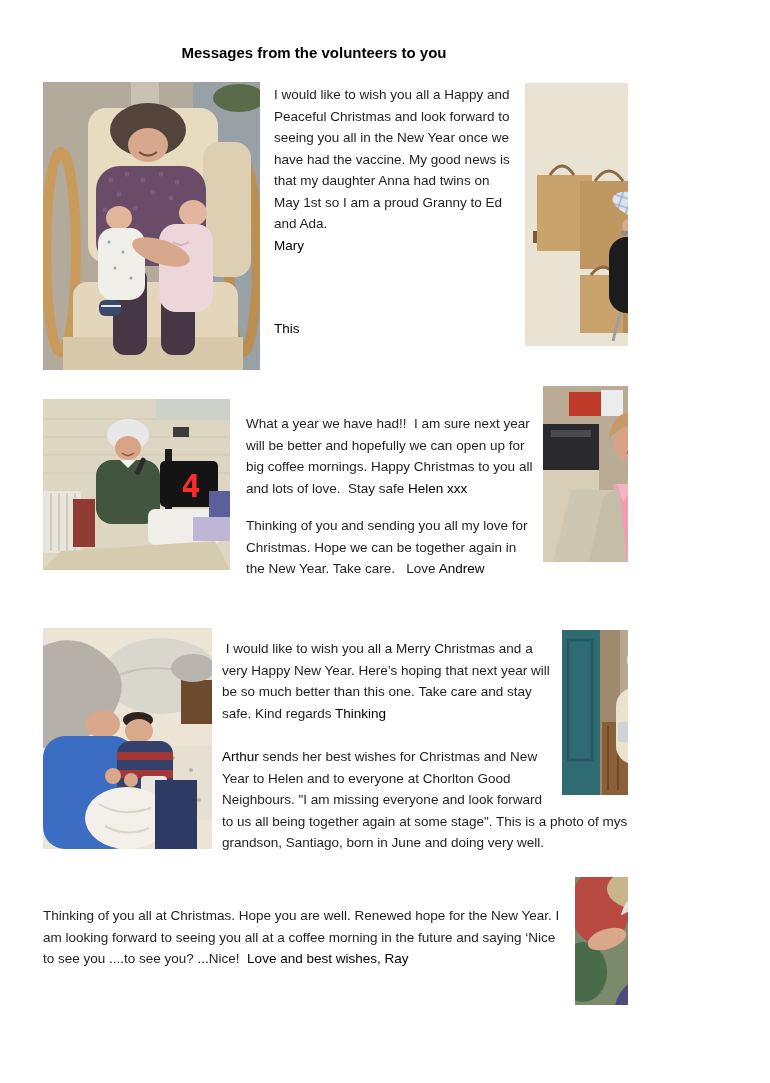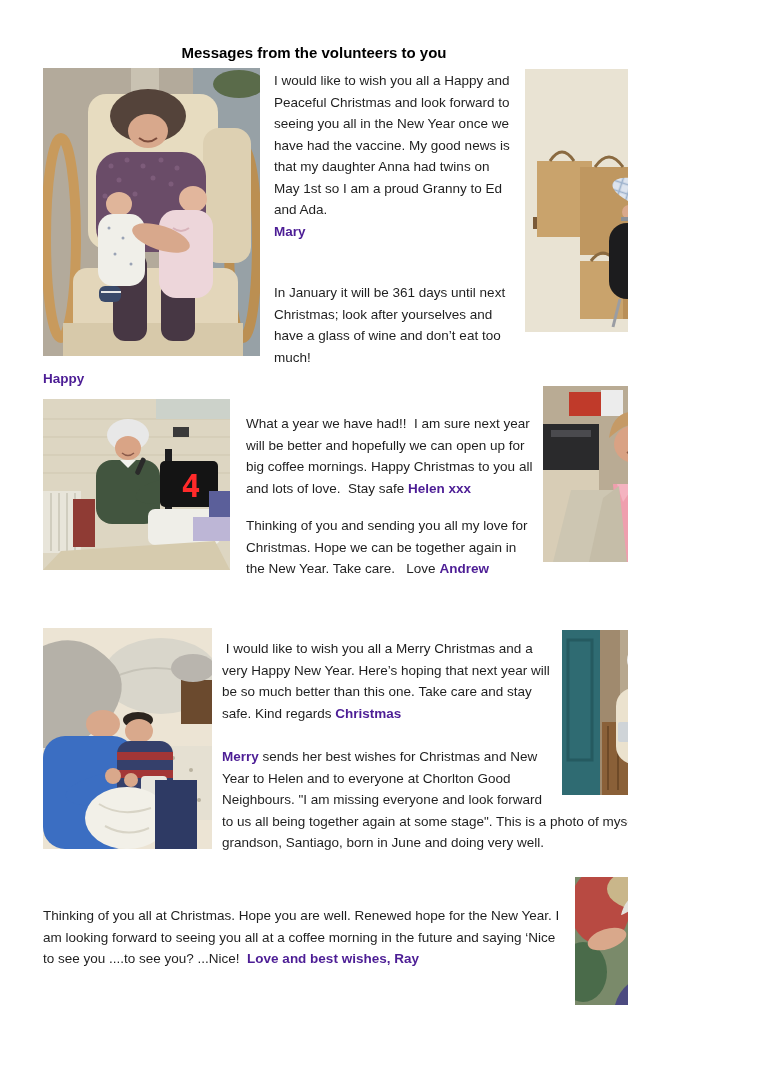--- a/index.html
+++ b/index.html
@@ -1,21 +1,21 @@
 <!DOCTYPE html>
 <html><head>
 <meta charset="utf-8">
 <style>
   html,body{margin:0;padding:0;background:#fff;}
   .page{position:relative;width:628px;height:1083px;background:#ffffff;overflow:hidden;
         font-family:"Liberation Sans","DejaVu Sans",sans-serif;color:#1f1f1f;}
   .title{position:absolute;top:44px;left:0;width:100%;text-align:center;margin:0;
          font-size:15px;font-weight:bold;color:#000;}
   section{position:absolute;left:43px;width:684px;}
-  .s1{top:68px;}
+  .s1{top:82px;}
   .s2{top:386px;}
   .s3{top:628px;}
   .s4{top:877px;width:700px;}
   figure{margin:0;padding:0;}
   .ph{display:block;}
   .ph svg{display:block;}
   .fl{float:left;}
   .fr{float:right;}
   .ph-mary{width:217px;height:288px;margin-right:14px;}
   .ph-peter{width:202px;height:263px;margin-left:12px;margin-top:1px;}
@@ -25,21 +25,21 @@
   .ph-christine{width:165px;height:165px;margin-left:8px;margin-top:2px;}
   .ph-ray{width:168px;height:128px;margin-left:14px;}
   .msg{margin:0;font-size:13.5px;line-height:21.5px;white-space:pre-wrap;}
   .m-mary{margin-top:2px;}
   .m-peter{margin-top:40px;}
   .m-andrew{margin-top:27px;}
   .m-arthur{margin-top:16px;}
   .m-christine{margin-top:10px;}
   .m-angela{margin-top:22px;}
   .m-ray{margin-top:28px;}
-  strong{font-weight:bold;color:#4c1d95;margin-top:12px;}
+  strong{font-weight:normal;color:#000000;margin-top:12px;}
 </style>
 </head>
 <body>
 
 <div class="page">
 
   <h1 class="title">Messages from the volunteers to you</h1>
 
   <section class="s1">
 
@@ -125,21 +125,21 @@
         <line x1="96" y1="150" x2="178" y2="150" stroke="#8b8f96" stroke-width="4"></line>
         <rect x="84" y="154" width="98" height="76" rx="18" fill="#1c1c1e"></rect>
         <line x1="95" y1="230" x2="88" y2="258" stroke="#9a9da3" stroke-width="3"></line>
         <line x1="170" y1="230" x2="180" y2="258" stroke="#9a9da3" stroke-width="3"></line>
         <rect x="158" y="180" width="40" height="83" fill="#3c4354"></rect>
       </svg>
     </figure>
 
     <p class="msg m-mary"><span>I would like to wish you all a Happy and Peaceful Christmas and look forward to seeing you all in the New Year once we have had the vaccine. My good news is that my daughter Anna had twins on May 1st so I am a proud Granny to Ed and Ada.</span><br><strong>Mary</strong></p>
 
-    <p class="msg m-peter"><span>In January it will be 361 days until next Christmas; look after yourselves and have a glass of wine and don’t eat too much!</span><br><strong>Happy</strong></p>
+    <p class="msg m-peter"><br><strong>This</strong></p>
   </section>
 
   <section class="s2">
 
     <figure class="ph ph-arthur fl" role="img" aria-label="Arthur in a green jumper at a table beside a digital display showing the number 4">
       <svg width="187" height="171" viewBox="0 0 187 171">
         <rect width="187" height="171" fill="#ddd6c2"></rect>
         <g stroke="#cfc7b0" stroke-width="1">
           <line x1="0" y1="20" x2="187" y2="20"></line>
             <line x1="0" y1="38" x2="187" y2="38"></line>
@@ -275,23 +275,23 @@
             <circle cx="106" cy="114" r="7" fill="#e8a23c"></circle>
           <circle cx="121" cy="112" r="7" fill="#d84a2e"></circle>
             <circle cx="132" cy="116" r="6" fill="#e0812f"></circle>
         </g>
         <polygon points="100,120 132,120 124,165 106,165" fill="#3d6b3b"></polygon>
         <polygon points="112,122 128,122 124,150 114,150" fill="#4e7e4a"></polygon>
         <ellipse cx="94" cy="130" rx="9" ry="7" fill="#d9a88b"></ellipse>
       </svg>
     </figure>
 
-    <p class="msg m-christine"><span> I would like to wish you all a Merry Christmas and a very Happy New Year. Here’s hoping that next year will be so much better than this one. Take care and stay safe. Kind regards </span><strong>Christmas</strong></p>
-
-    <p class="msg m-angela"><strong>Merry</strong><span> sends her best wishes for Christmas and New Year to Helen and to everyone at Chorlton Good Neighbours. "I am missing everyone and look forward to us all being together again at some stage". This is a photo of myself with my new grandson, Santiago, born in June and doing very well.</span></p>
+    <p class="msg m-christine"><span> I would like to wish you all a Merry Christmas and a very Happy New Year. Here’s hoping that next year will be so much better than this one. Take care and stay safe. Kind regards </span><strong>Thinking</strong></p>
+
+    <p class="msg m-angela"><strong>Arthur</strong><span> sends her best wishes for Christmas and New Year to Helen and to everyone at Chorlton Good Neighbours. "I am missing everyone and look forward to us all being together again at some stage". This is a photo of myself with my new grandson, Santiago, born in June and doing very well.</span></p>
   </section>
 
   <section class="s4">
 
     <figure class="ph ph-ray fr" role="img" aria-label="Ray smiling in a blue jumper at a festive gathering">
       <svg width="168" height="128" viewBox="0 0 168 128">
         <rect width="168" height="128" fill="#7a8a6a"></rect>
         <ellipse cx="25" cy="30" rx="30" ry="38" fill="#b84a42"></ellipse>
         <ellipse cx="140" cy="25" rx="36" ry="42" fill="#4a7a48"></ellipse>
         <ellipse cx="72" cy="12" rx="40" ry="22" fill="#c9b68a"></ellipse>

